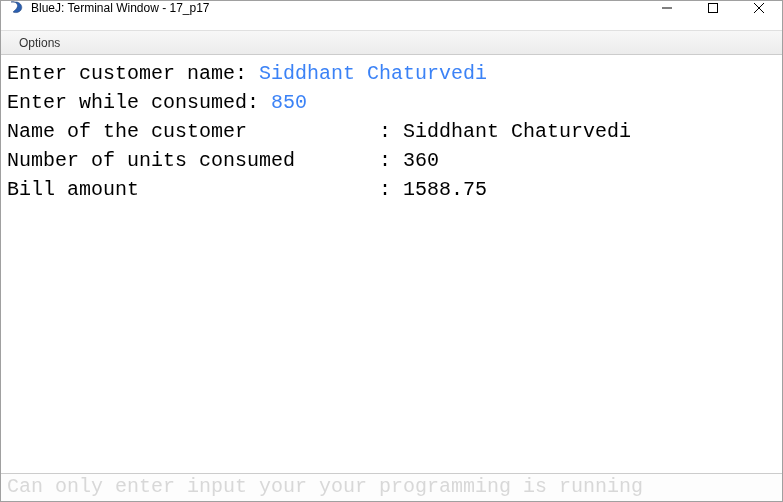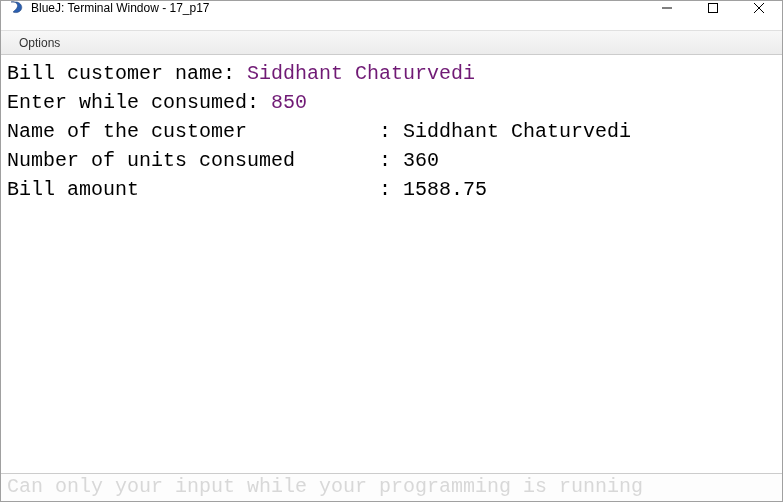--- a/index.html
+++ b/index.html
@@ -74,21 +74,21 @@
       padding: 4px 6px;
       font-family: "Consolas", "Courier New", monospace;
       font-size: 20px;
       line-height: 1.45;
       color: #000;
       white-space: pre;
       overflow: hidden;
       position: relative;
     }
     .user-input {
-      color: #701a75;
+      color: #3b82f6;
     }
     .statusbar {
       height: 28px;
       background: #fdfdfd;
       border-top: 1px solid #ccc;
       font-family: "Consolas", "Courier New", monospace;
       font-size: 20px;
       color: #d8d8d8;
       padding: 1px 6px;
       white-space: nowrap;
@@ -122,22 +122,22 @@
           <line x1="10" y1="0" x2="0" y2="10" stroke="#000" stroke-width="1"></line>
         </svg>
     </button>
   </div>
 </div>
 
 <div class="menubar">
   <span class="menu-item">Options</span>
 </div>
 
-<div class="terminal"><span>Bill customer name: </span><span class="user-input">Siddhant Chaturvedi</span>
+<div class="terminal"><span>Enter customer name: </span><span class="user-input">Siddhant Chaturvedi</span>
 <span>Enter while consumed: </span><span class="user-input">850</span>
 <span>Name of the customer           : Siddhant Chaturvedi</span>
 <span>Number of units consumed       : 360</span>
 <span>Bill amount                    : 1588.75</span>
 </div>
 
 <div class="statusbar">
-  <span>Can only your input while your programming is running</span>
+  <span>Can only enter input your your programming is running</span>
 </div>
 
 </body></html>

